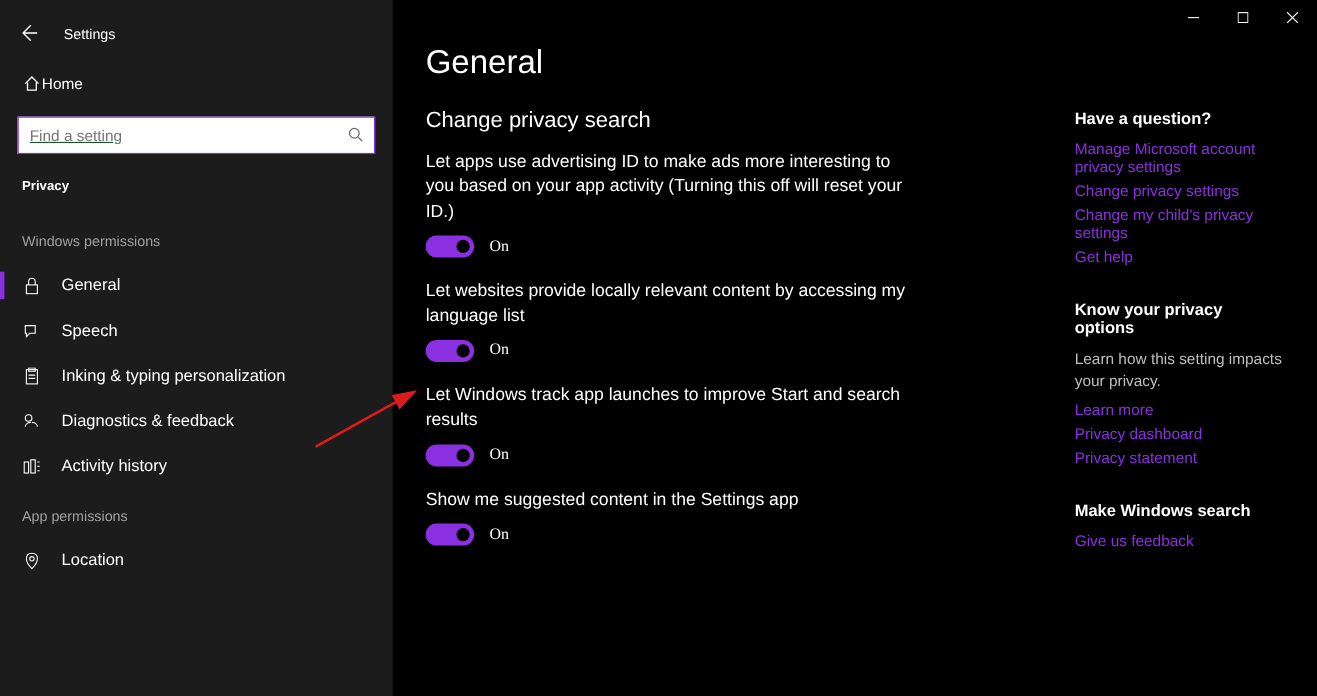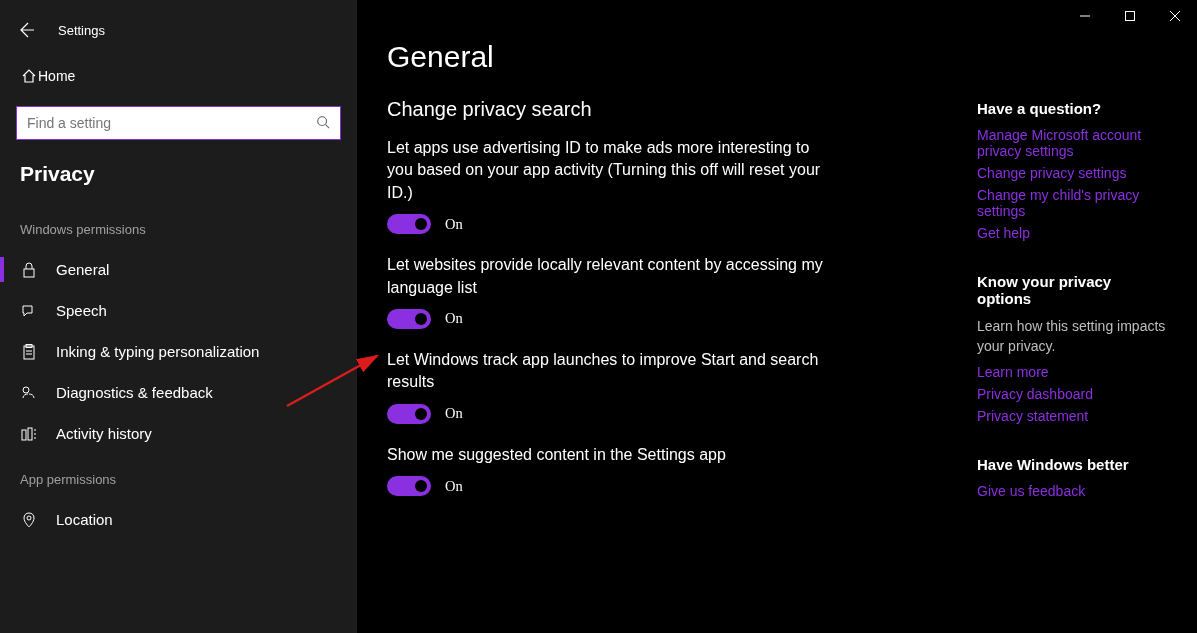--- a/index.html
+++ b/index.html
@@ -70,30 +70,31 @@
     border: 1px solid #8531d6;
     display: flex;
     align-items: center;
     padding: 0 10px;
     justify-content: space-between;
   }
   .search-box input {
     border: none;
     outline: none;
     font-size: 14px;
-    color: #c2410c;
+    color: #14532d;
     width: 90%;
     background: transparent;
+    text-decoration: underline;
   }
   .search-icon { color:#555; }
 
   .section-current {
     padding: 8px 20px 18px 20px;
     font-weight: 600;
-    font-size: 21px;
+    font-size: 12px;
   }
   .section-header {
     color: #a0a0a0;
     font-size: 13px;
     padding: 18px 20px 12px 20px;
   }
   .nav-item {
     display: flex;
     align-items: center;
     gap: 18px;
@@ -371,21 +372,21 @@
         <a class="link">Get help</a>
       </div>
       <div class="group">
         <h3>Know your privacy options</h3>
         <p>Learn how this setting impacts your privacy.</p>
         <a class="link">Learn more</a>
         <a class="link">Privacy dashboard</a>
         <a class="link">Privacy statement</a>
       </div>
       <div class="group">
-        <h3>Have Windows better</h3>
+        <h3>Make Windows search</h3>
         <a class="link">Give us feedback</a>
       </div>
     </div>
   </div>
 </div>
 
 <svg class="arrow" width="120" height="80">
   <defs>
     <marker id="ah" markerWidth="10" markerHeight="10" refX="8" refY="3" orient="auto">
       <path d="M0,0 L0,6 L9,3 z" fill="#d91d1d"></path>

